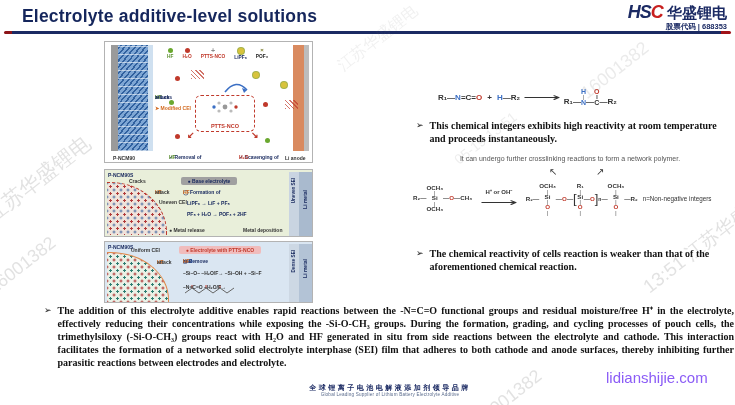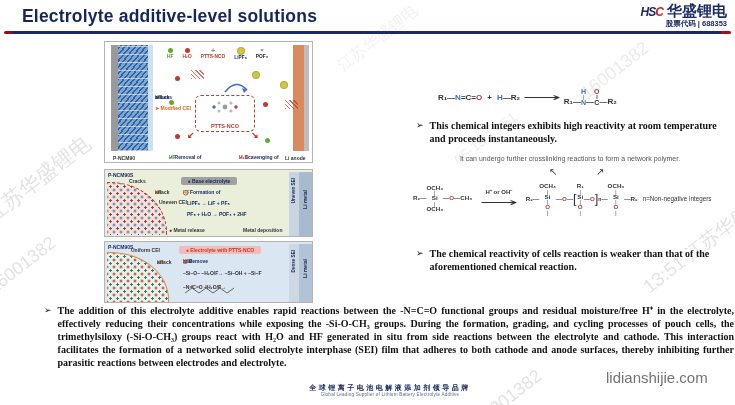--- a/index.html
+++ b/index.html
@@ -2,21 +2,21 @@
 <html><head>
 <meta charset="utf-8">
 <style>
   html,body{margin:0;padding:0;background:#fff;}
   #slide{position:relative;width:735px;height:405px;background:#ffffff;overflow:hidden;
          font-family:"Liberation Sans",sans-serif;color:#222;}
   
   .title{position:absolute;left:22px;top:6px;font-size:17.5px;font-weight:700;color:#15265c;letter-spacing:.2px;}
   .logo{position:absolute;right:8px;top:3px;text-align:right;line-height:1.05;}
   .logo-row1{font-size:15px;font-weight:700;color:#1b2a63;}
-  .hsc{font-style:italic;font-weight:900;font-size:12px;letter-spacing:-1px;color:#1b2a63;}
+  .hsc{font-style:italic;font-weight:900;font-size:18px;letter-spacing:-1px;color:#1b2a63;}
   .hsc .c{color:#c8201f;}
   .logo-row2{font-size:7.5px;font-weight:700;color:#1b2a63;margin-top:1px;}
   .rule{position:absolute;left:4px;top:31px;width:727px;height:3px;
         background:linear-gradient(to right,#8c1418 0 8px,#1b2a63 8px calc(100% - 10px),#a11218 calc(100% - 10px));border-radius:2px;}
   
   .wm{position:absolute;color:rgba(110,110,110,.20);white-space:nowrap;transform:rotate(-38deg);
       font-size:20px;z-index:50;pointer-events:none;}
   
   .panel{position:absolute;border:1px solid #b3b3b3;box-sizing:border-box;}
   #p1{left:104px;top:41px;width:209px;height:122px;background:#fff;}
@@ -85,21 +85,21 @@
   .rxarrow{display:inline-flex;flex-direction:column;align-items:center;gap:0;}
   .cond{font-size:6px;font-weight:700;}
   .nnote{font-size:6.3px;font-weight:400;color:#333;white-space:nowrap;}
   
   #para{left:44px;top:304px;width:690px;text-align:justify;font-size:10px;}
   .cite{position:absolute;left:40px;top:376px;font-family:"Liberation Serif",serif;font-size:10px;color:#222;}
   .cite i{font-style:italic;}
   .tagline{position:absolute;left:295px;top:384px;width:190px;text-align:center;line-height:1.2;}
   .tag-cn{font-size:7px;font-weight:700;color:#1b2a63;letter-spacing:2.5px;}
   .tag-en{font-size:4.6px;color:#5a6b8c;letter-spacing:.2px;}
-  .site{position:absolute;left:606px;top:369px;font-size:15px;color:#737373;}
+  .site{position:absolute;left:606px;top:369px;font-size:15px;color:#8b5cf6;}
   .zig{display:inline-block;}
 </style>
 </head>
 <body>
 
 <div id="slide">
 
   <div class="title">Electrolyte additive-level solutions</div>
   <div class="logo">
     <div class="logo-row1"><span class="hsc"><span>HS</span><span class="c">C</span></span> <span>华盛锂电</span></div>

